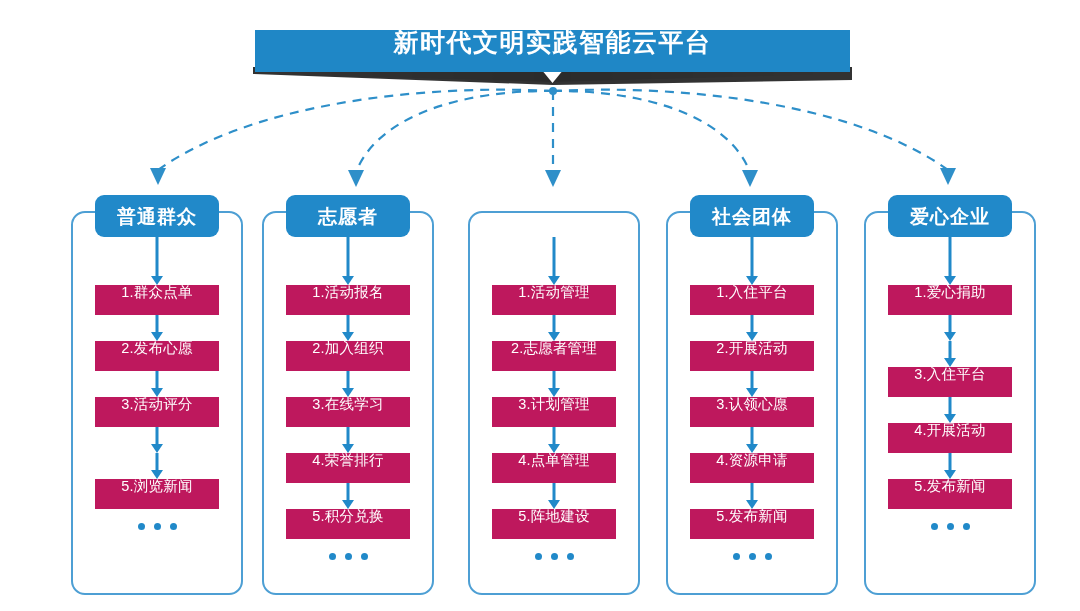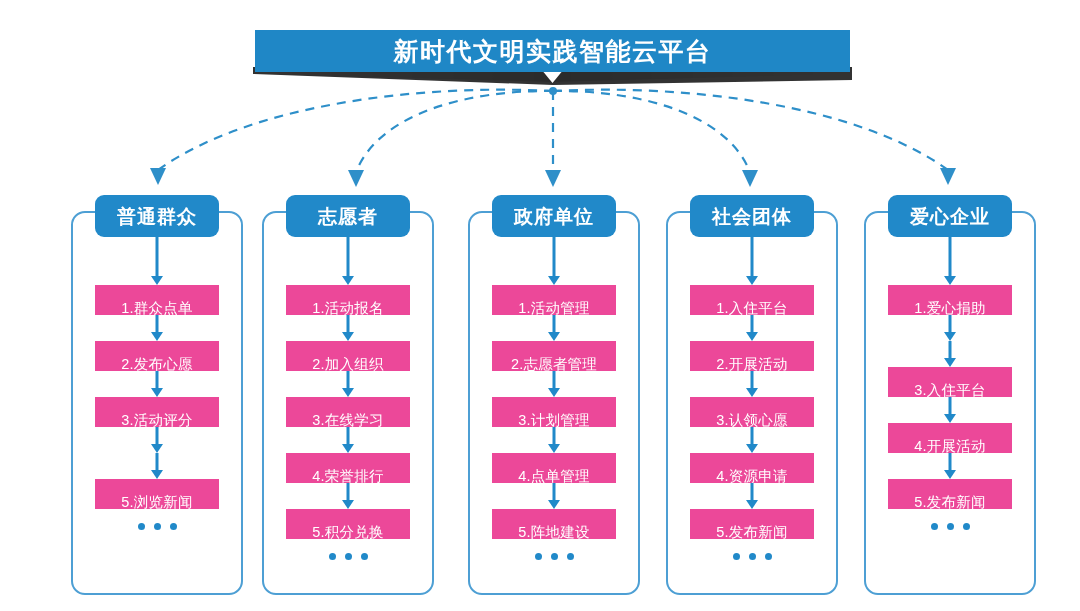--- a/index.html
+++ b/index.html
@@ -36,21 +36,20 @@
     height: 24px;
   }
   .banner-bar {
     position: absolute;
     left: 0;
     top: 0;
     width: 595px;
     height: 42px;
     background: #1f87c6;
     display: flex;
-    align-items: center;
     justify-content: center;
   }
   .banner-title {
     color: #ffffff;
     font-size: 25px;
     font-weight: bold;
     letter-spacing: 1.5px;
     line-height: 1;
     white-space: nowrap;
   }
@@ -154,23 +153,23 @@
     border-top: 9px solid #2189c9;
   }
   .arrow-head-link { height: 48px; }
   .arrow-head-link .stem { height: 40px; }
   .arrow-step { height: 26px; }
   .arrow-step .stem { height: 18px; }
 
   .item {
     width: 124px;
     height: 30px;
-    background: #ec4899;
+    background: #be185d;
     display: flex;
-    align-items: flex-end;
+    align-items: flex-start;
     justify-content: center;
     box-sizing: border-box;
   }
   .item span {
     color: #ffffff;
     font-size: 14.5px;
     line-height: 1;
     white-space: nowrap;
     letter-spacing: 0.2px;
   }
@@ -324,23 +323,20 @@
           </div>
         <div class="dots">
             <i></i>
             <i></i>
             <i></i>
           </div>
       </div>
     </div>
 
     <div class="column col-2">
-      <div class="col-head">
-        <span>政府单位</span>
-      </div>
       <div class="col-body">
         <span class="arrow arrow-head-link">
             <i class="stem"></i>
             <i class="head"></i>
           </span>
         <div class="item">
             <span>1.活动管理</span>
           </div>
         <span class="arrow arrow-step">
             <i class="stem"></i>

